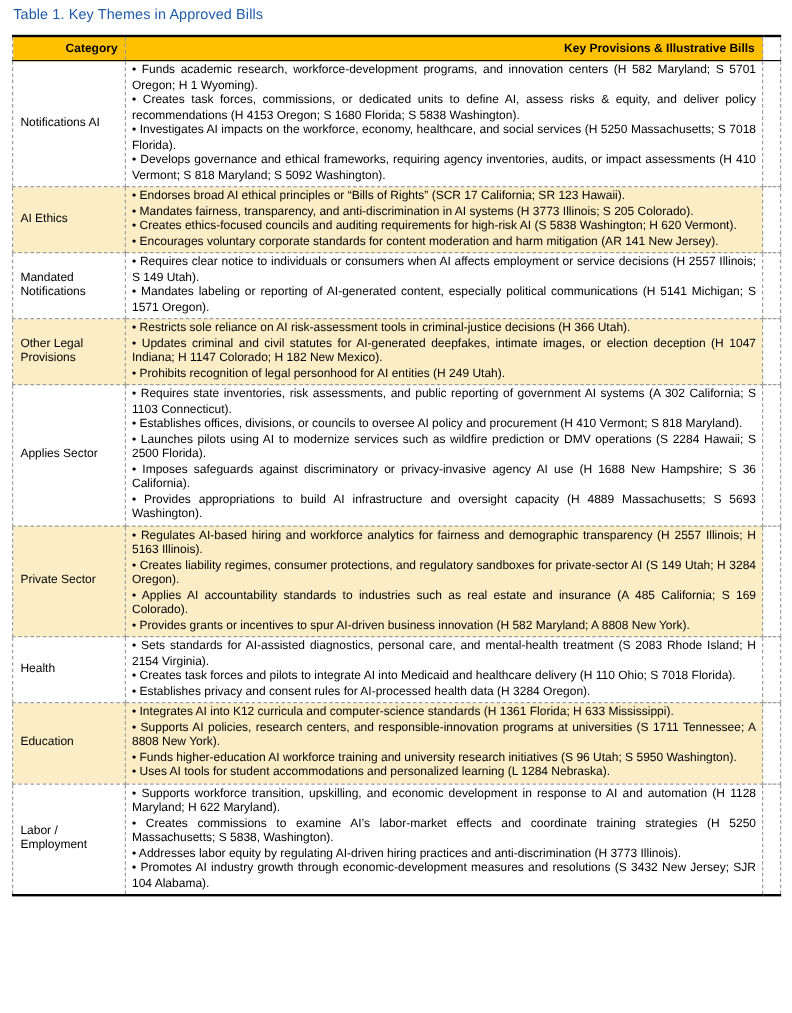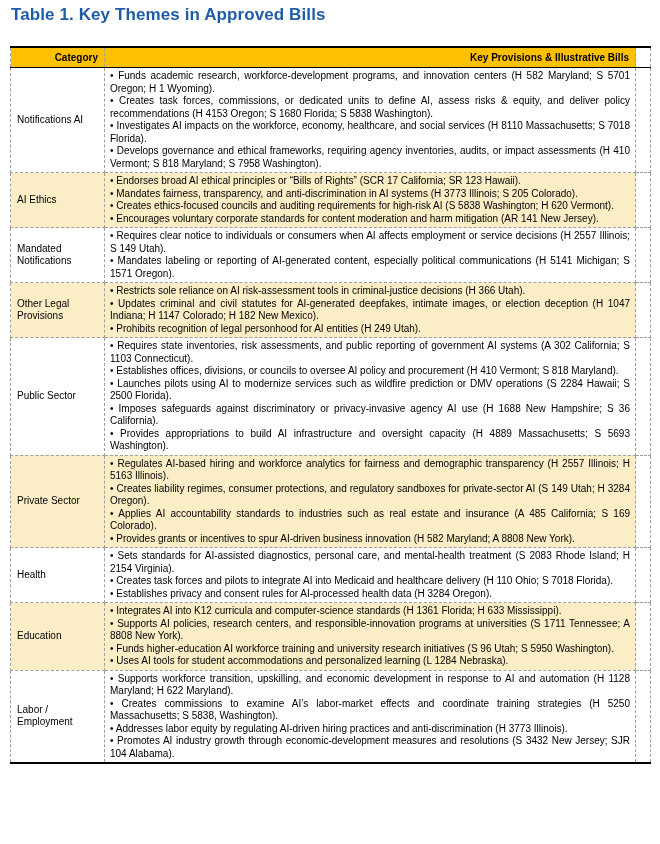--- a/index.html
+++ b/index.html
@@ -14,23 +14,23 @@
     margin: 0; padding: 0;
     width: 660px; height: 844px;
     overflow: hidden;
     background: #ffffff;
     font-family: "Liberation Sans", sans-serif;
     color: #000;
   }
   .page { padding: 3px 10px 0 10px; }
   .page-title {
     color: var(--title-color);
-    font-weight: bold;
-    font-size: 17px;
-    margin: 2px 0 21px 1px;
+    font-weight: normal;
+    font-size: 12px;
+    margin: 2px 0 10px 1px;
     letter-spacing: 0.1px;
   }
   table.themes {
     border-collapse: collapse;
     width: 640px;
     table-layout: fixed;
   }
   col.c-cat { width: 94px; }
   col.c-prov { width: 531px; }
   col.c-spacer { width: 15px; }
@@ -84,22 +84,22 @@
         <th class="prov-cell">Key Provisions &amp; Illustrative Bills</th>
         <th class="spacer-cell"></th>
       </tr>
     </thead>
     <tbody>
         <tr>
           <td class="cat-cell">Notifications AI</td>
           <td class="prov-cell">
             <div class="bullet">• Funds academic research, workforce-development programs, and innovation centers (H 582 Maryland; S 5701 Oregon; H 1 Wyoming).</div>
             <div class="bullet">• Creates task forces, commissions, or dedicated units to define AI, assess risks &amp; equity, and deliver policy recommendations (H 4153 Oregon; S 1680 Florida; S 5838 Washington).</div>
-            <div class="bullet">• Investigates AI impacts on the workforce, economy, healthcare, and social services (H 8110 Massachusetts; S 7018 Florida).</div>
-            <div class="bullet">• Develops governance and ethical frameworks, requiring agency inventories, audits, or impact assessments (H 410 Vermont; S 818 Maryland; S 7958 Washington).</div>
+            <div class="bullet">• Investigates AI impacts on the workforce, economy, healthcare, and social services (H 5250 Massachusetts; S 7018 Florida).</div>
+            <div class="bullet">• Develops governance and ethical frameworks, requiring agency inventories, audits, or impact assessments (H 410 Vermont; S 818 Maryland; S 5092 Washington).</div>
           </td>
           <td class="spacer-cell"></td>
         </tr>
         <tr class="shaded">
           <td class="cat-cell">AI Ethics</td>
           <td class="prov-cell">
             <div class="bullet">• Endorses broad AI ethical principles or “Bills of Rights” (SCR 17 California; SR 123 Hawaii).</div>
             <div class="bullet">• Mandates fairness, transparency, and anti-discrimination in AI systems (H 3773 Illinois; S 205 Colorado).</div>
             <div class="bullet">• Creates ethics-focused councils and auditing requirements for high-risk AI (S 5838 Washington; H 620 Vermont).</div>
             <div class="bullet">• Encourages voluntary corporate standards for content moderation and harm mitigation (AR 141 New Jersey).</div>
@@ -117,21 +117,21 @@
         <tr class="shaded">
           <td class="cat-cell">Other Legal Provisions</td>
           <td class="prov-cell">
             <div class="bullet">• Restricts sole reliance on AI risk-assessment tools in criminal-justice decisions (H 366 Utah).</div>
             <div class="bullet">• Updates criminal and civil statutes for AI-generated deepfakes, intimate images, or election deception (H 1047 Indiana; H 1147 Colorado; H 182 New Mexico).</div>
             <div class="bullet">• Prohibits recognition of legal personhood for AI entities (H 249 Utah).</div>
           </td>
           <td class="spacer-cell"></td>
         </tr>
         <tr>
-          <td class="cat-cell">Public Sector</td>
+          <td class="cat-cell">Applies Sector</td>
           <td class="prov-cell">
             <div class="bullet">• Requires state inventories, risk assessments, and public reporting of government AI systems (A 302 California; S 1103 Connecticut).</div>
             <div class="bullet">• Establishes offices, divisions, or councils to oversee AI policy and procurement (H 410 Vermont; S 818 Maryland).</div>
             <div class="bullet">• Launches pilots using AI to modernize services such as wildfire prediction or DMV operations (S 2284 Hawaii; S 2500 Florida).</div>
             <div class="bullet">• Imposes safeguards against discriminatory or privacy-invasive agency AI use (H 1688 New Hampshire; S 36 California).</div>
             <div class="bullet">• Provides appropriations to build AI infrastructure and oversight capacity (H 4889 Massachusetts; S 5693 Washington).</div>
           </td>
           <td class="spacer-cell"></td>
         </tr>
         <tr class="shaded">

